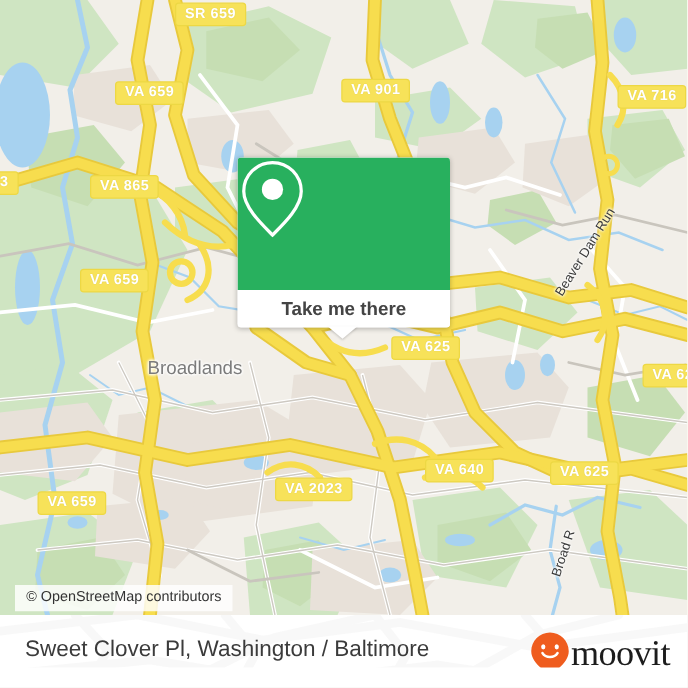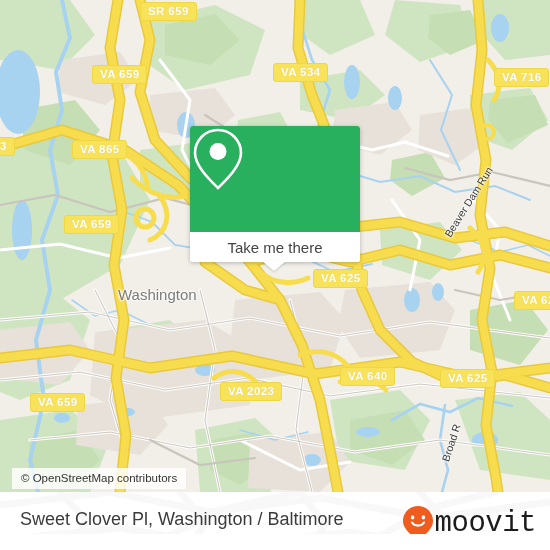--- a/index.html
+++ b/index.html
@@ -54,21 +54,21 @@
     box-shadow:0 1px 4px rgba(0,0,0,.25);
     background:#fff;
   }
   #card-top{
     height:106px;background:#28b05e;
     display:flex;align-items:center;justify-content:center;
   }
   #card-bottom{
     height:30px;background:#ffffff;
     display:flex;align-items:center;justify-content:center;
-    color:#444;font-size:15px;
+    color:#444;font-size:15px;font-weight:bold;
   }
   #card-tail{
     position:absolute;left:262px;top:261px;
     width:0;height:0;
     border-left:12px solid transparent;
     border-right:12px solid transparent;
     border-top:10px solid #ffffff;
     filter:drop-shadow(0 1px 1px rgba(0,0,0,.18));
   }
 
@@ -86,21 +86,21 @@
     position:absolute;left:0;top:492px;width:550px;height:42px;
     background:#fff;overflow:hidden;
   }
   #footer-watermark{position:absolute;left:0;top:-492px;opacity:.30;}
   #footer-title{
     position:absolute;left:20px;top:17px;
     font-size:18px;color:#3b3b3b;white-space:nowrap;
   }
   #brand{position:absolute;right:14px;top:13px;display:flex;align-items:center;}
   #brand-text{font-size:29px;color:#1c1c1c;letter-spacing:-.5px;line-height:29px;
-              font-family:Liberation Mono, monospace;}
+              font-family:Liberation Serif, serif;}
 </style>
 </head>
 <body>
 
 <div id="app">
 
   <div id="map">
 
     <svg width="550" height="492" viewBox="0 0 550 492">
       <defs>
@@ -253,34 +253,34 @@
           <path d="M214,378 C228,368 244,370 256,382"></path>
         </g>
         <circle cx="145" cy="218" r="9" fill="none" stroke="#f7dd4e" stroke-width="5"></circle>
         <circle cx="487" cy="132" r="7" fill="none" stroke="#f7dd4e" stroke-width="4"></circle>
       </g>
     </svg>
 
     <div>
       <div class="shield" style="left:140px;top:2px">SR 659</div>
       <div class="shield" style="left:92px;top:65px">VA 659</div>
-      <div class="shield" style="left:273px;top:63px">VA 534</div>
+      <div class="shield" style="left:273px;top:63px">VA 901</div>
       <div class="shield" style="left:494px;top:68px">VA 716</div>
       <div class="shield" style="left:72px;top:140px">VA 865</div>
       <div class="shield" style="left:64px;top:215px">VA 659</div>
       <div class="shield" style="left:313px;top:269px">VA 625</div>
       <div class="shield" style="left:514px;top:291px">VA 625</div>
       <div class="shield" style="left:340px;top:367px">VA 640</div>
       <div class="shield" style="left:440px;top:369px">VA 625</div>
       <div class="shield" style="left:220px;top:382px">VA 2023</div>
       <div class="shield" style="left:30px;top:393px">VA 659</div>
       <div class="shield" style="left:-8px;top:137px">3</div>
     </div>
 
-    <div class="place-label" style="left:118px;top:286px">Washington</div>
+    <div class="place-label" style="left:118px;top:286px">Broadlands</div>
     <div class="street-label" style="left:447px;top:230px;transform:rotate(-58deg);transform-origin:0 50%;">Beaver Dam Run</div>
     <div class="street-label" style="left:445px;top:455px;transform:rotate(-72deg);transform-origin:0 50%;">Broad R</div>
 
     <div id="card">
       <div id="card-top">
         <svg width="56" height="66" viewBox="0 0 56 66">
           <path d="M28 4 C15.3 4 5 14.3 5 27 C5 40 20 54 28 62 C36 54 51 40 51 27 C51 14.3 40.7 4 28 4 Z" fill="none" stroke="#ffffff" stroke-width="2.6"></path>
           <circle cx="28" cy="25.5" r="8.5" fill="#ffffff"></circle>
         </svg>
       </div>

